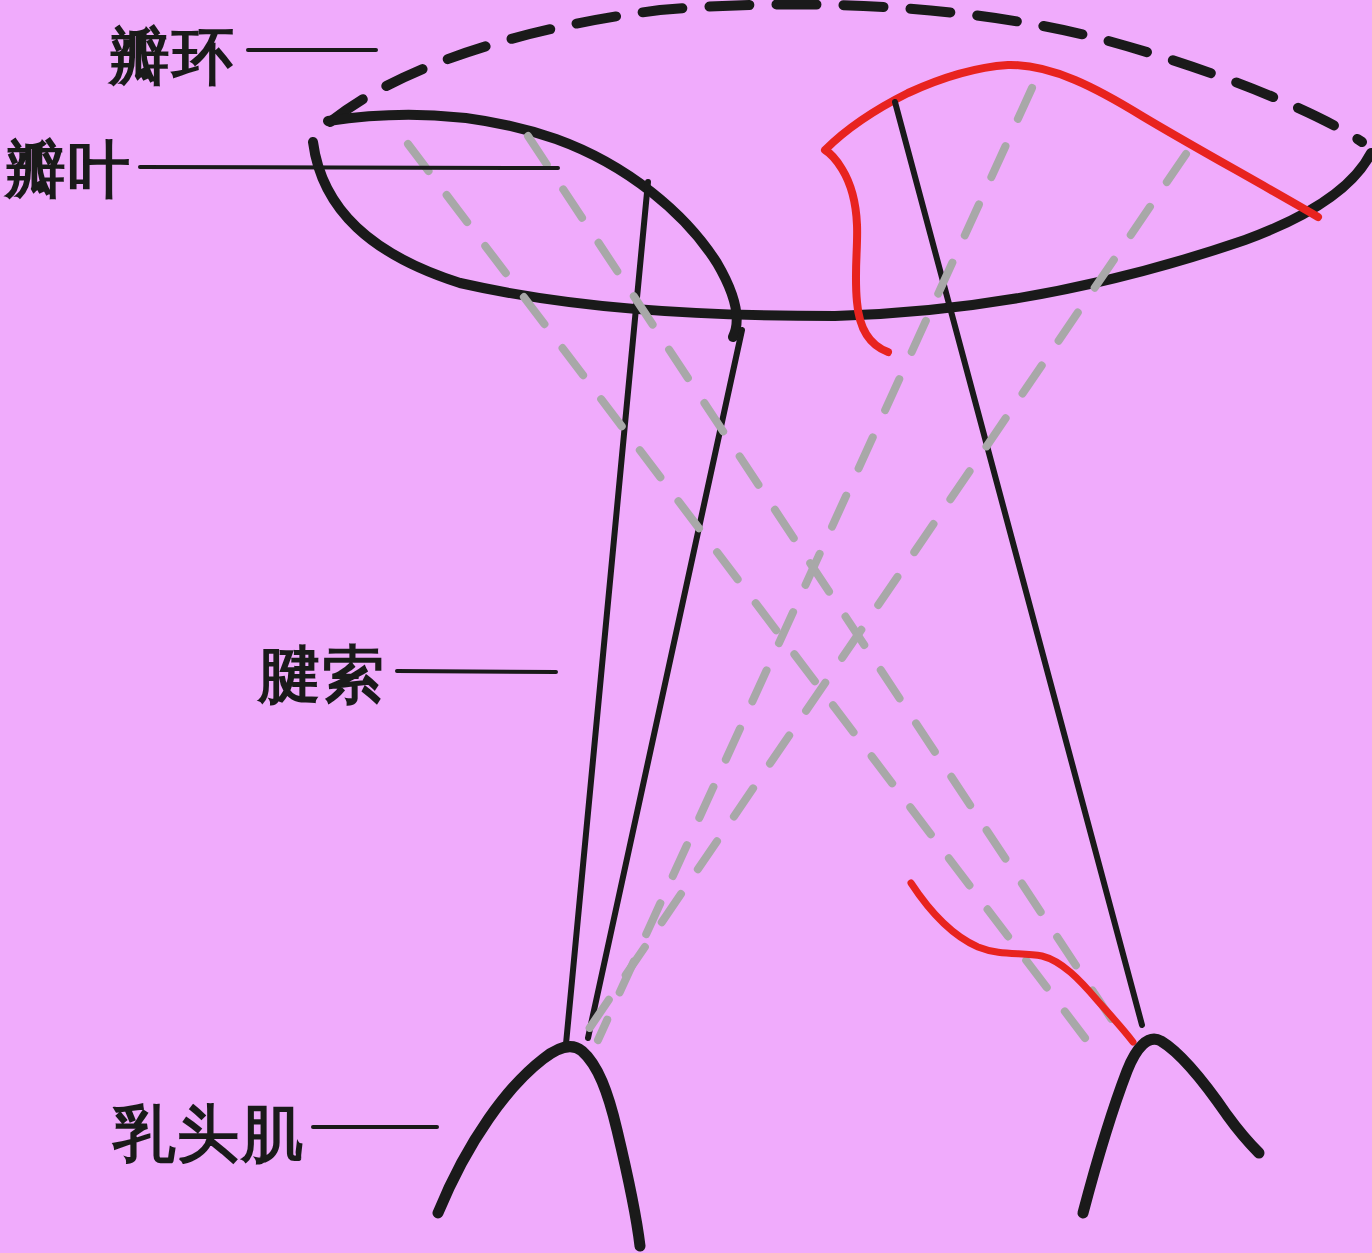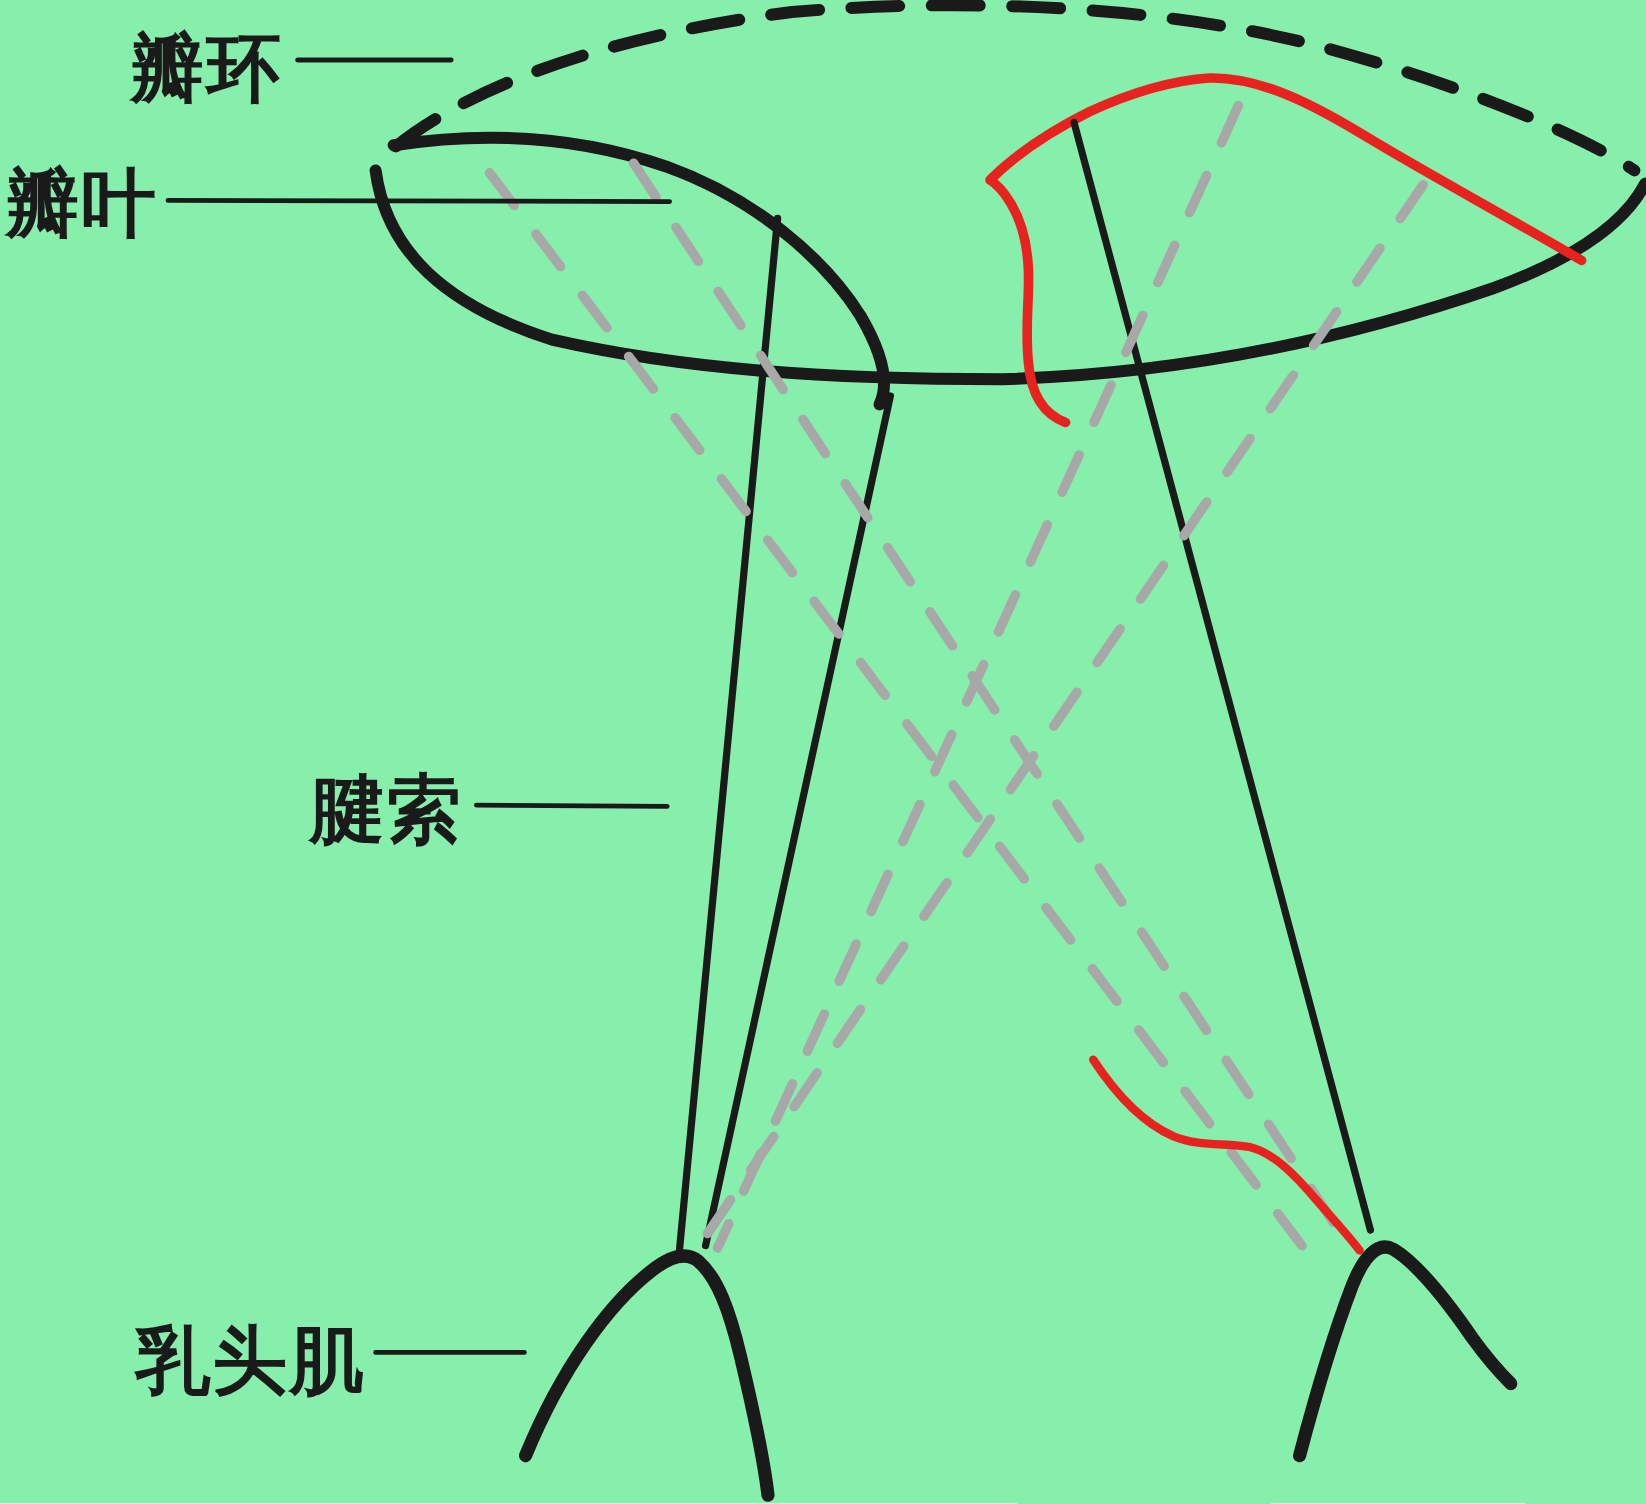--- a/index.html
+++ b/index.html
@@ -1,19 +1,19 @@
 <!DOCTYPE html>
 <html><head>
 <meta charset="utf-8">
 <style>
   html,body{margin:0;padding:0;background:#ffffff;}
   .canvas{
     position:relative;
     width:1372px;height:1253px;
-    background:#86efac;
+    background:#f0abfc;
     overflow:hidden;
     font-family:"Liberation Serif", serif;
   }
   svg{position:absolute;left:0;top:0;}
   .ln{fill:none;stroke-linecap:round;stroke-linejoin:round;}
   .lbl{
     font-family:"Liberation Serif", serif;
     font-weight:700;
     font-size:62px;
     letter-spacing:2px;

